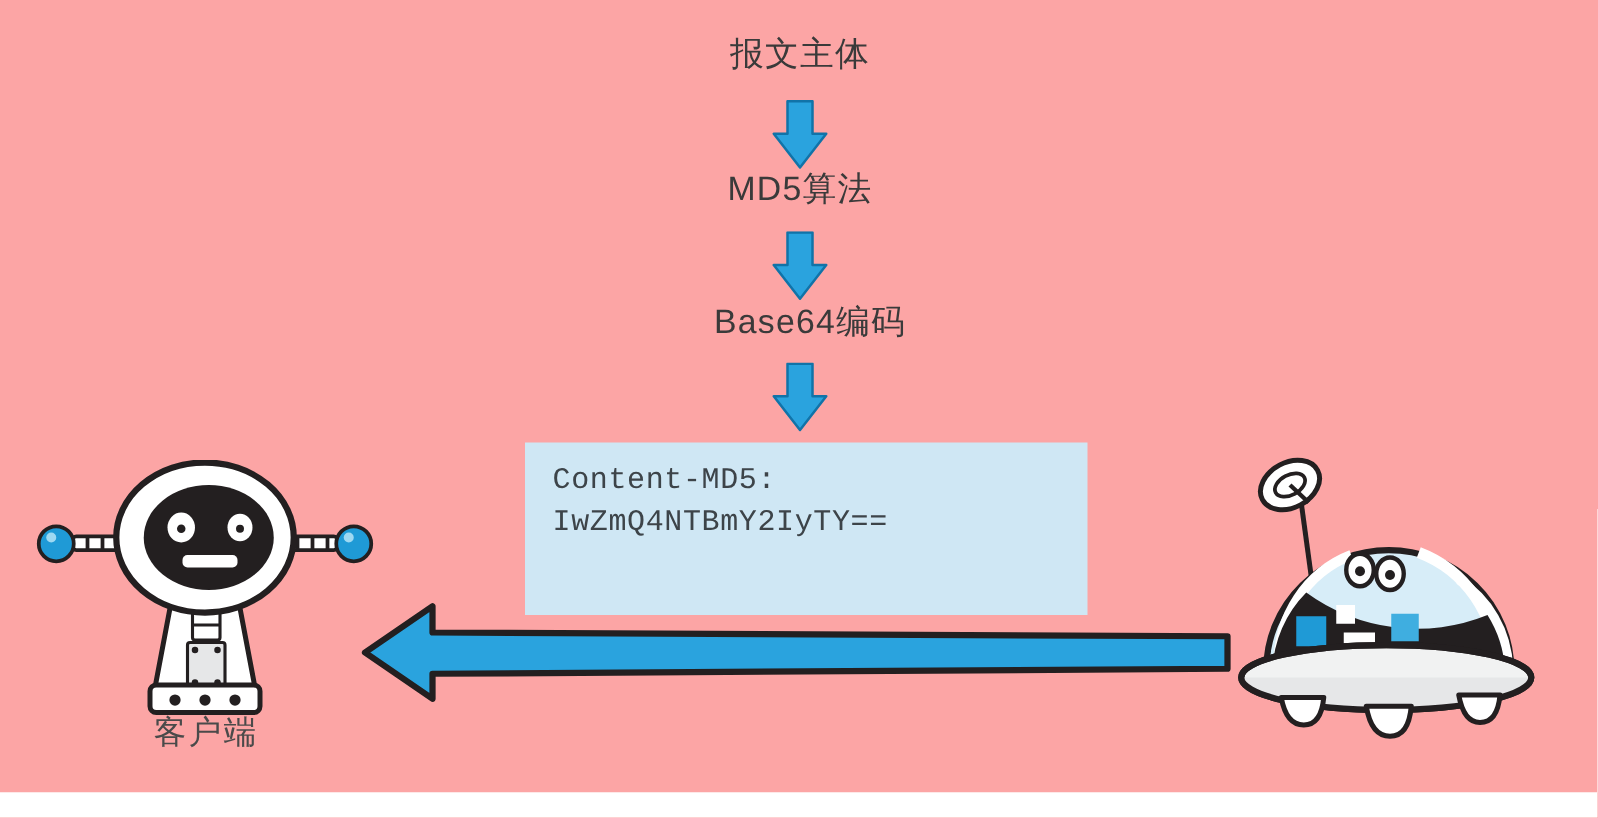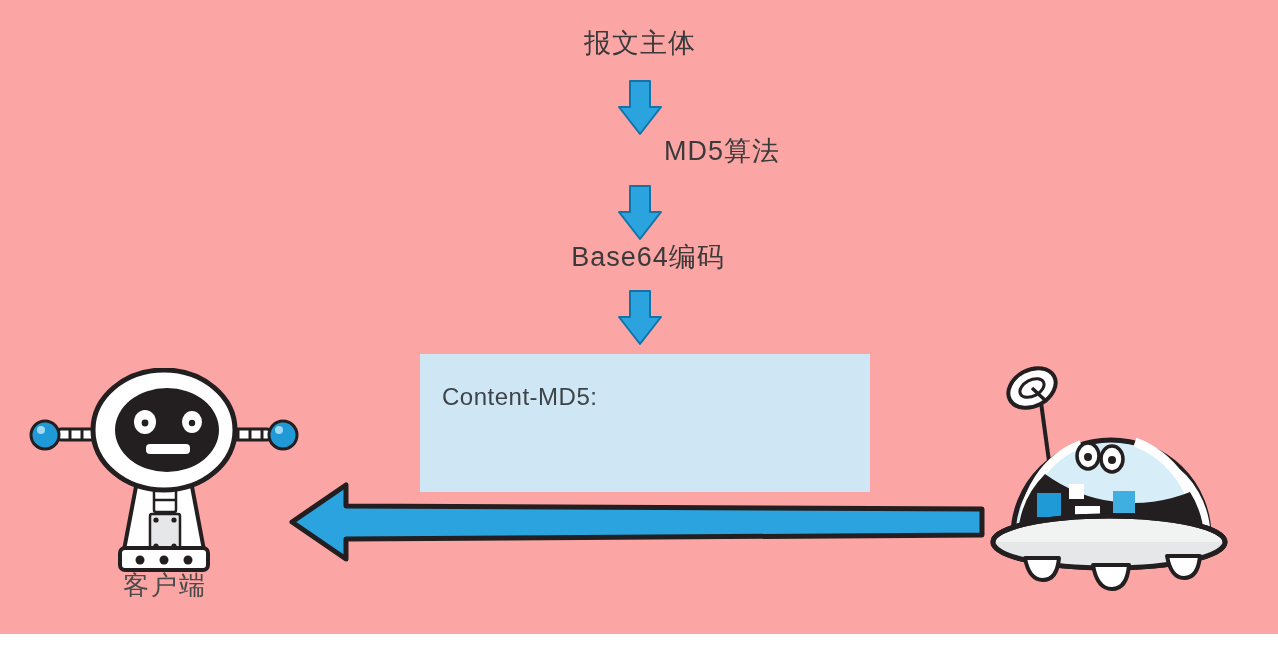--- a/index.html
+++ b/index.html
@@ -33,27 +33,26 @@
   
   .down-arrow { width: 46px; height: 56px; }
 
   
   .md5-box {
     background: #cfe7f4;
     box-sizing: border-box;
     padding: 14px 0 10px 22px;
   }
   .md5-line {
-    font-family: Liberation Sans, sans-serif;
+    font-family: Liberation Mono, monospace;
     font-size: 24px;
     line-height: 34px;
     color: #3d4449;
     letter-spacing: 0.5px;
     white-space: pre;
-    margin-top: 12px;
   }
 
   
   .endpoint-caption {
     color: #4a4a4a;
     font-size: 26px;
     letter-spacing: 2px;
     white-space: nowrap;
     text-align: center;
     font-family: "Liberation Sans", "DejaVu Sans", sans-serif;
@@ -68,38 +67,39 @@
 <div id="canvas">
 
   <div class="abs flow-label" style="left:500px; top:30px; width:280px;">报文主体</div>
 
   <div class="abs down-arrow" style="left:617px; top:80px;">
     <svg viewBox="0 0 46 56" width="46" height="56" aria-hidden="true">
       <path d="M13 1 L33 1 L33 27 L44 27 L23 54 L2 27 L13 27 Z" fill="#2aa3de" stroke="#1173a8" stroke-width="2" stroke-linejoin="round"></path>
     </svg>
   </div>
 
-  <div class="abs flow-label" style="left:500px; top:138px; width:280px;text-align:right;">MD5算法</div>
+  <div class="abs flow-label" style="left:500px; top:138px; width:280px;">MD5算法</div>
 
   <div class="abs down-arrow" style="left:617px; top:185px;">
     <svg viewBox="0 0 46 56" width="46" height="56" aria-hidden="true">
       <path d="M13 1 L33 1 L33 27 L44 27 L23 54 L2 27 L13 27 Z" fill="#2aa3de" stroke="#1173a8" stroke-width="2" stroke-linejoin="round"></path>
     </svg>
   </div>
 
   <div class="abs flow-label" style="left:498px; top:244px; width:300px;">Base64编码</div>
 
   <div class="abs down-arrow" style="left:617px; top:290px;">
     <svg viewBox="0 0 46 56" width="46" height="56" aria-hidden="true">
       <path d="M13 1 L33 1 L33 27 L44 27 L23 54 L2 27 L13 27 Z" fill="#2aa3de" stroke="#1173a8" stroke-width="2" stroke-linejoin="round"></path>
     </svg>
   </div>
 
   <div class="abs md5-box" style="left:420px; top:354px; width:450px; height:138px;">
     <div class="md5-line">Content-MD5:</div>
+    <div class="md5-line">IwZmQ4NTBmY2IyTY==</div>
   </div>
 
   <div class="abs response-arrow" style="left:288px; top:477px; width:700px; height:90px;">
     <svg viewBox="0 0 700 90" width="700" height="90" aria-hidden="true">
       <path d="M4 45 L58 8 L58 29 L694 32 L694 58 L58 62 L58 82 Z" fill="#2aa3de" stroke="#231f20" stroke-width="5" stroke-linejoin="round"></path>
     </svg>
   </div>
 
   <div class="abs" style="left:28px; top:368px; width:272px; height:210px;">
     <svg viewBox="0 0 272 210" width="272" height="210" aria-hidden="true">

